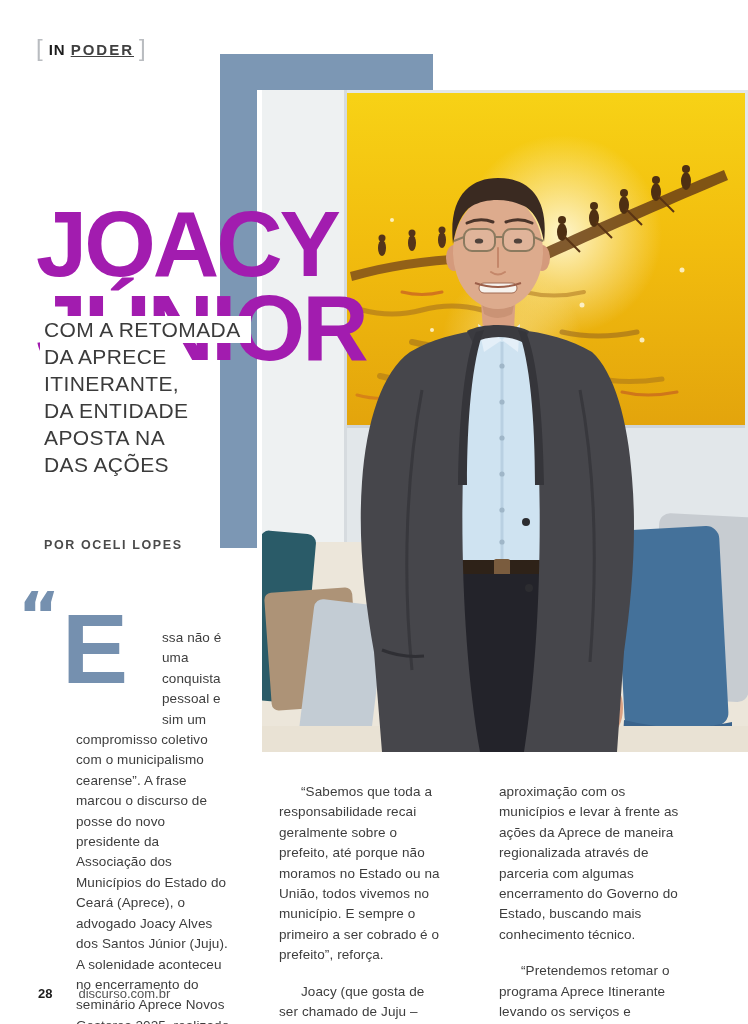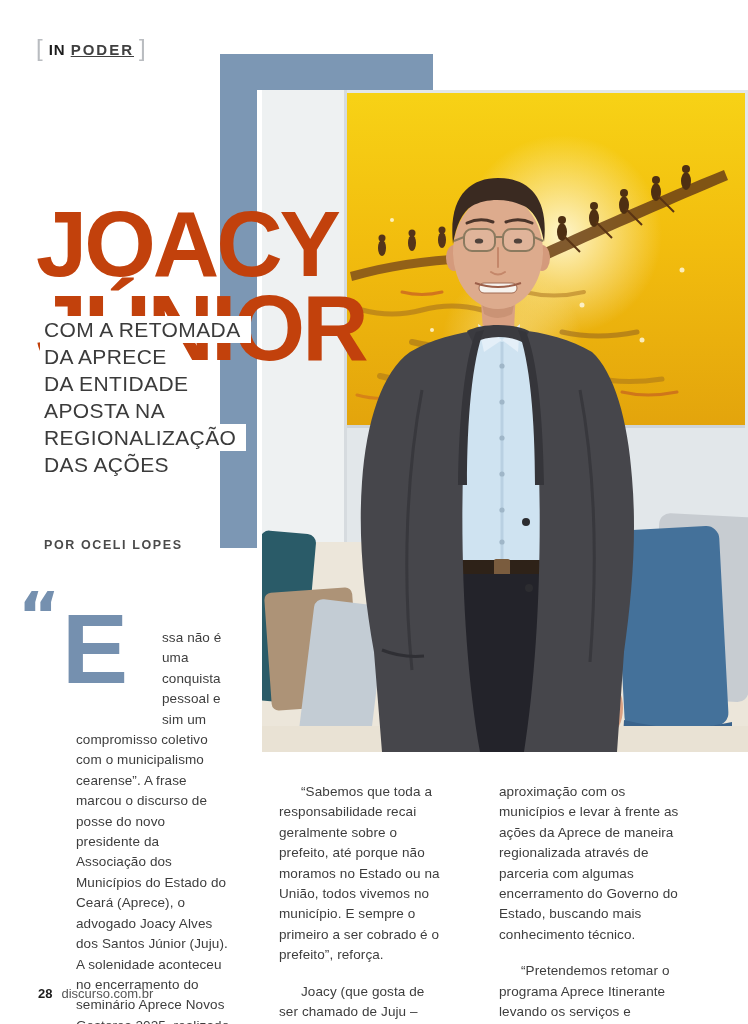--- a/index.html
+++ b/index.html
@@ -12,42 +12,42 @@
   .kicker .tag-light{color:#404040;letter-spacing:2px;text-decoration:underline;}
 
   
   .accent-top-rect{position:absolute;left:220px;top:54px;width:213px;height:36px;background:#7c97b4;z-index:1;}
   .accent-vbar{position:absolute;left:220px;top:54px;width:37px;height:494px;background:#7c97b4;z-index:1;}
 
   
   .hero{position:absolute;left:262px;top:90px;width:486px;height:662px;z-index:2;}
 
   
-  .headline{position:absolute;left:36px;top:140px;z-index:4;font-weight:bold;font-size:92px;line-height:84px;letter-spacing:-3px;color:#c2410c;white-space:nowrap;}
+  .headline{position:absolute;left:36px;top:140px;z-index:4;font-weight:bold;font-size:92px;line-height:84px;letter-spacing:-3px;color:#a21caf;white-space:nowrap;}
 
   
   .deck{position:absolute;left:40px;top:316px;z-index:4;}
   .deck-line{height:27px;line-height:27px;}
   .deck-chip{display:inline-block;background:#ffffff;padding:0 10px 0 4px;font-size:21px;line-height:27px;letter-spacing:0.4px;font-weight:500;color:#3b3b3b;white-space:nowrap;}
 
   .byline{position:absolute;left:44px;top:538px;z-index:4;font-size:12.5px;font-weight:bold;letter-spacing:1.6px;color:#4a4a4a;}
 
   
   .col{position:absolute;z-index:4;font-size:13.5px;line-height:20.4px;color:#3d3d3d;letter-spacing:0.1px;}
   .col p{margin:16px;}
   .col p.indent{text-indent:22px;}
   .col-1{left:60px;top:612px;width:188px;}
   .col-2{left:263px;top:766px;width:198px;}
   .col-3{left:483px;top:766px;width:214px;}
   .dropcap-spacer{float:left;width:86px;height:102px;}
   .openquote{position:absolute;left:18px;top:584px;z-index:5;font-size:64px;font-weight:bold;color:#7590af;font-family:"DejaVu Sans",sans-serif;line-height:64px;}
   .dropcap{position:absolute;left:62px;top:612px;z-index:5;font-size:99px;line-height:74px;font-weight:bold;color:#7590af;}
 
   
-  .footer{position:absolute;left:38px;top:986px;z-index:4;font-size:13px;color:#555;display:flex;gap:9px;align-items:center;}
+  .footer{position:absolute;left:38px;top:986px;z-index:4;font-size:13px;color:#555;display:flex;gap:26px;align-items:center;}
   .footer .pagenum{font-weight:bold;color:#1d1d1d;}
 </style>
 </head>
 <body>
 
 <div class="page">
 
   <div class="kicker">
     <span class="bracket">[</span>
     <span class="tag-bold">IN</span>
@@ -222,23 +222,23 @@
         <path d="M213,193 Q236,201 259,193" stroke="#9c5f49" stroke-width="2" fill="none"></path>
       </g>
     </svg>
   </div>
 
   <h1 class="headline"><span>JOACY</span><br><span>JÚNIOR</span></h1>
 
   <div class="deck">
     <div class="deck-line"><span class="deck-chip">COM A RETOMADA</span></div>
     <div class="deck-line"><span class="deck-chip">DA APRECE</span></div>
+    <div class="deck-line"><span class="deck-chip">ITINERANTE,</span></div>
     <div class="deck-line"><span class="deck-chip">DA ENTIDADE</span></div>
     <div class="deck-line"><span class="deck-chip">APOSTA NA</span></div>
-    <div class="deck-line"><span class="deck-chip">REGIONALIZAÇÃO</span></div>
     <div class="deck-line"><span class="deck-chip">DAS AÇÕES</span></div>
   </div>
 
   <div class="byline">POR OCELI LOPES</div>
 
   <div class="openquote">“</div>
   <div class="dropcap">E</div>
 
   <section class="col col-1">
     <p><span class="dropcap-spacer"></span><span>ssa não é uma conquista pessoal e sim um compromisso coletivo com o municipalismo cearense”. A frase marcou o discurso de posse do novo presidente da Associação dos Municípios do Estado do Ceará (Aprece), o advogado Joacy Alves dos Santos Júnior (Juju). A solenidade aconteceu no encerramento do seminário Aprece Novos Gestores 2025, realizado no Centro de Eventos do Ceará.</span></p>

